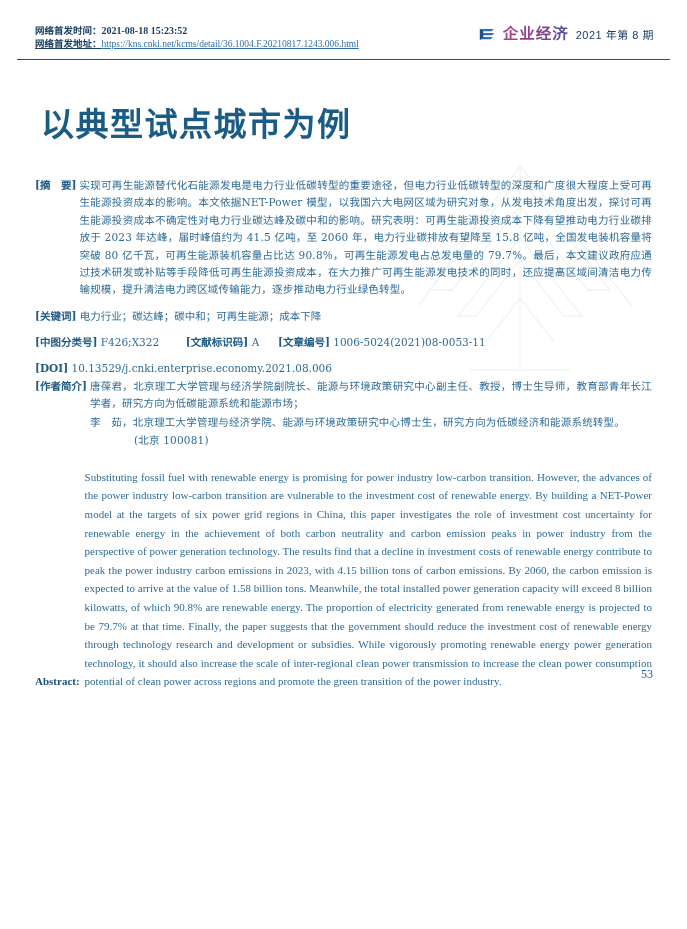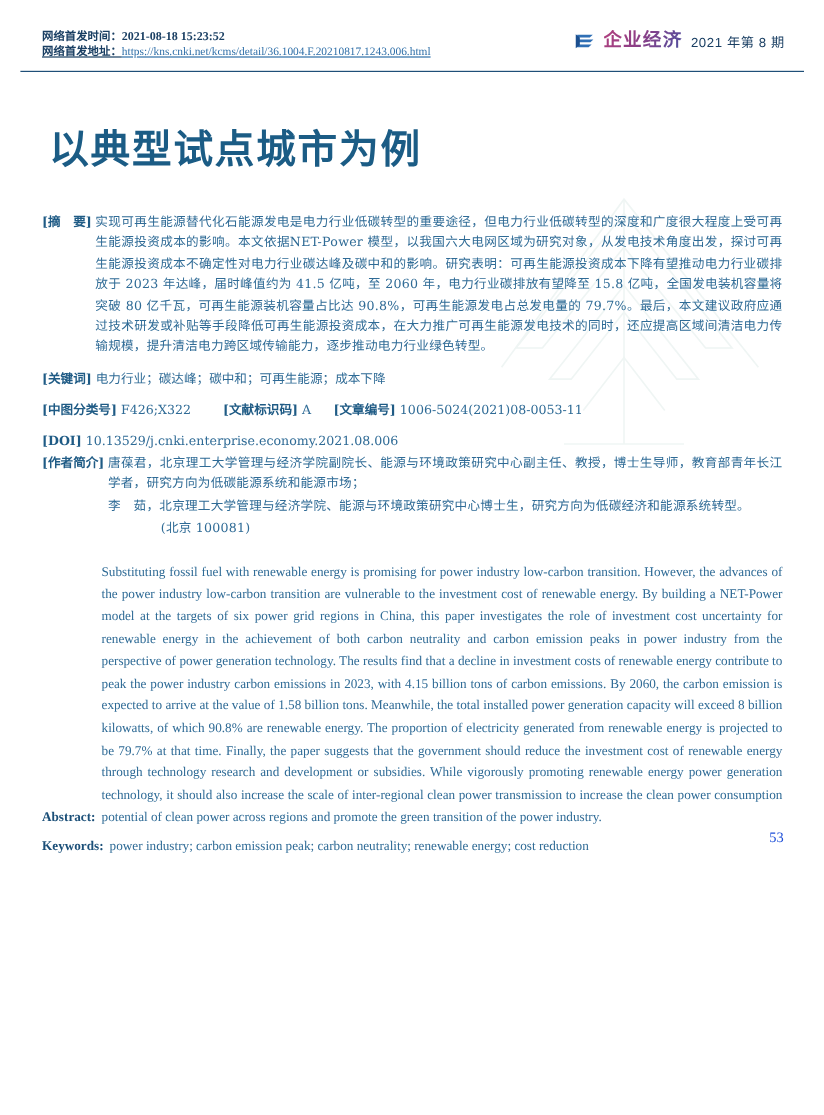--- a/index.html
+++ b/index.html
@@ -321,21 +321,17 @@
       <span class="meta-body bio-cont2">(北京 100081)</span>
     </div>
 
   </div>
 
   <div class="en-block">
     <div class="en-row">
       <span class="en-tag">Abstract:</span>
       <span class="en-body">Substituting fossil fuel with renewable energy is promising for power industry low-carbon transition. However, the advances of the power industry low-carbon transition are vulnerable to the investment cost of renewable energy. By building a NET-Power model at the targets of six power grid regions in China, this paper investigates the role of investment cost uncertainty for renewable energy in the achievement of both carbon neutrality and carbon emission peaks in power industry from the perspective of power generation technology. The results find that a decline in investment costs of renewable energy contribute to peak the power industry carbon emissions in 2023, with 4.15 billion tons of carbon emissions. By 2060, the carbon emission is expected to arrive at the value of 1.58 billion tons. Meanwhile, the total installed power generation capacity will exceed 8 billion kilowatts, of which 90.8% are renewable energy. The proportion of electricity generated from renewable energy is projected to be 79.7% at that time. Finally, the paper suggests that the government should reduce the investment cost of renewable energy through technology research and development or subsidies. While vigorously promoting renewable energy power generation technology, it should also increase the scale of inter-regional clean power transmission to increase the clean power consumption potential of clean power across regions and promote the green transition of the power industry.</span>
     </div>
-    <div class="en-row kw-block">
-      <span class="en-tag">Keywords:</span>
-      <span class="en-body">power industry; carbon emission peak; carbon neutrality; renewable energy; cost reduction</span>
-    </div>
   </div>
 
   <div class="footer">53</div>
 
 </div>
 
 </body></html>

